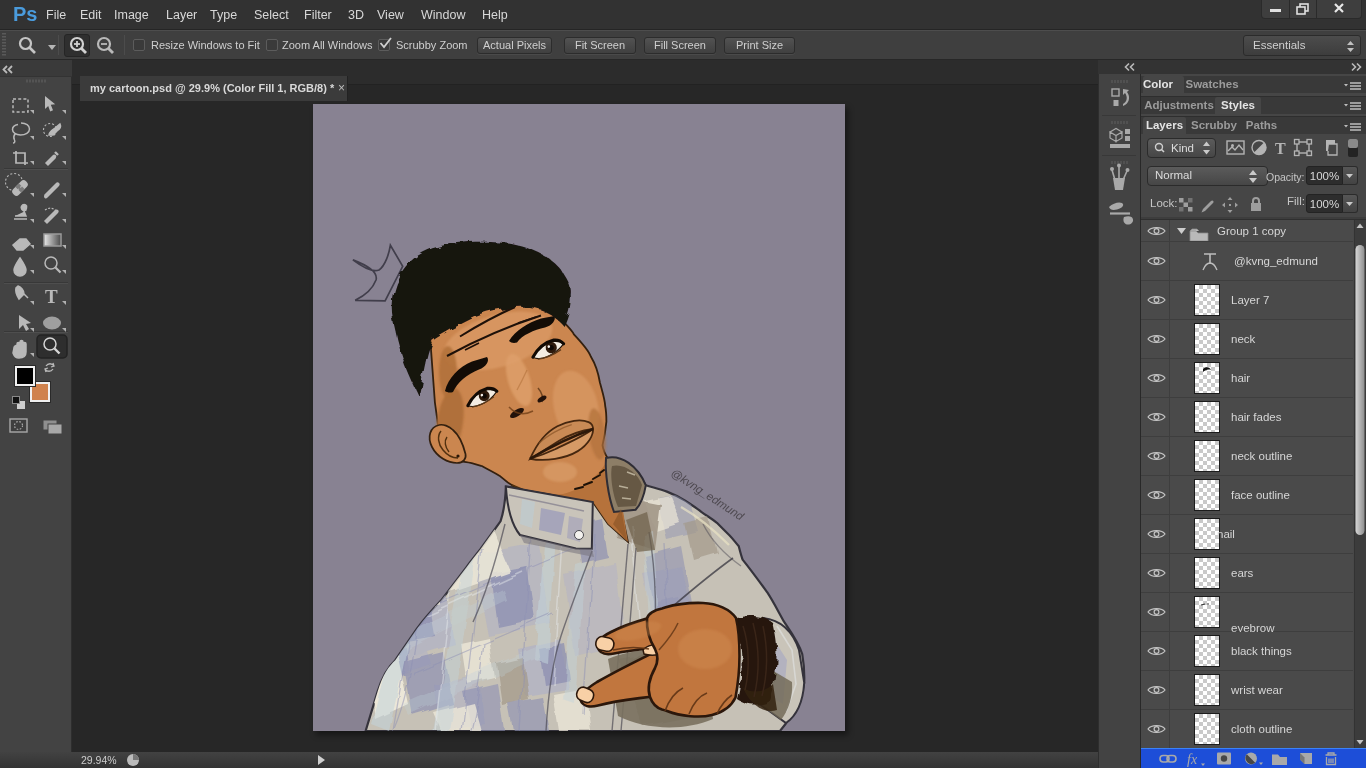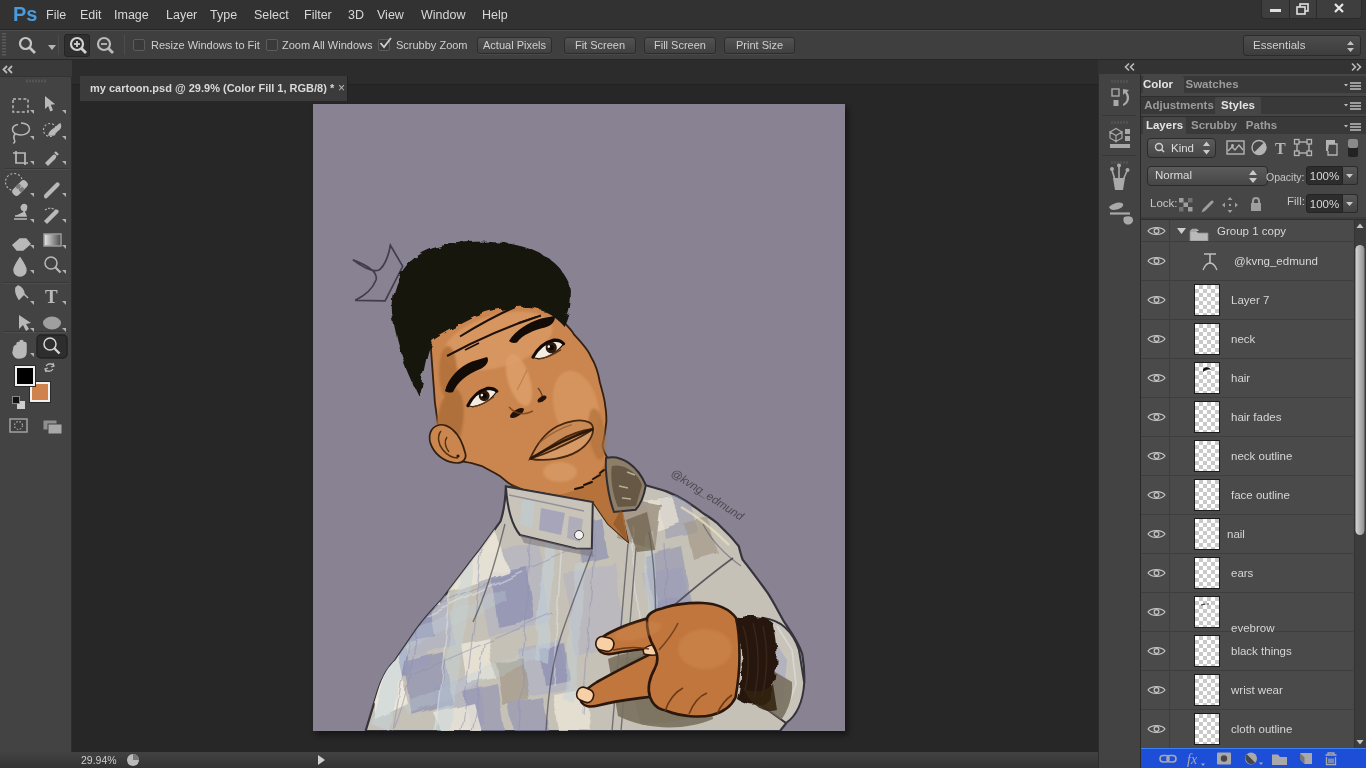--- a/index.html
+++ b/index.html
@@ -709,21 +709,21 @@
           <div class="thumb"></div>
         <div class="lname" style="left:90px;">face outline</div>
       </div>
       <div class="lrow" style="top:295px;">
         <svg class="eye">
             <path d="M1 6 C4 1.5 15 1.5 18 6 C15 10.5 4 10.5 1 6 z" stroke="#c4c4c4" fill="none" stroke-width="1.2"></path>
             <circle cx="9.5" cy="6" r="2.4" stroke="#c4c4c4" fill="none" stroke-width="1.2"></circle>
           </svg>
         <div class="lsep"></div>
           <div class="thumb"></div>
-        <div class="lname" style="left:86px;">nail</div>
+        <div class="lname" style="left:76px;">nail</div>
       </div>
       <div class="lrow" style="top:334px;">
         <svg class="eye">
             <path d="M1 6 C4 1.5 15 1.5 18 6 C15 10.5 4 10.5 1 6 z" stroke="#c4c4c4" fill="none" stroke-width="1.2"></path>
             <circle cx="9.5" cy="6" r="2.4" stroke="#c4c4c4" fill="none" stroke-width="1.2"></circle>
           </svg>
         <div class="lsep"></div>
           <div class="thumb"></div>
         <div class="lname" style="left:90px;">ears</div>
       </div>

